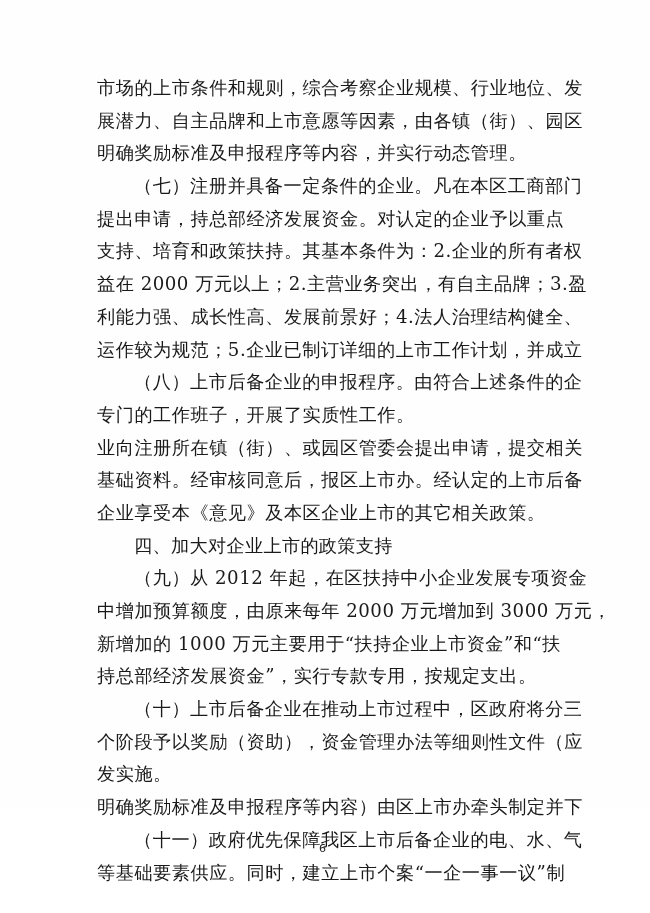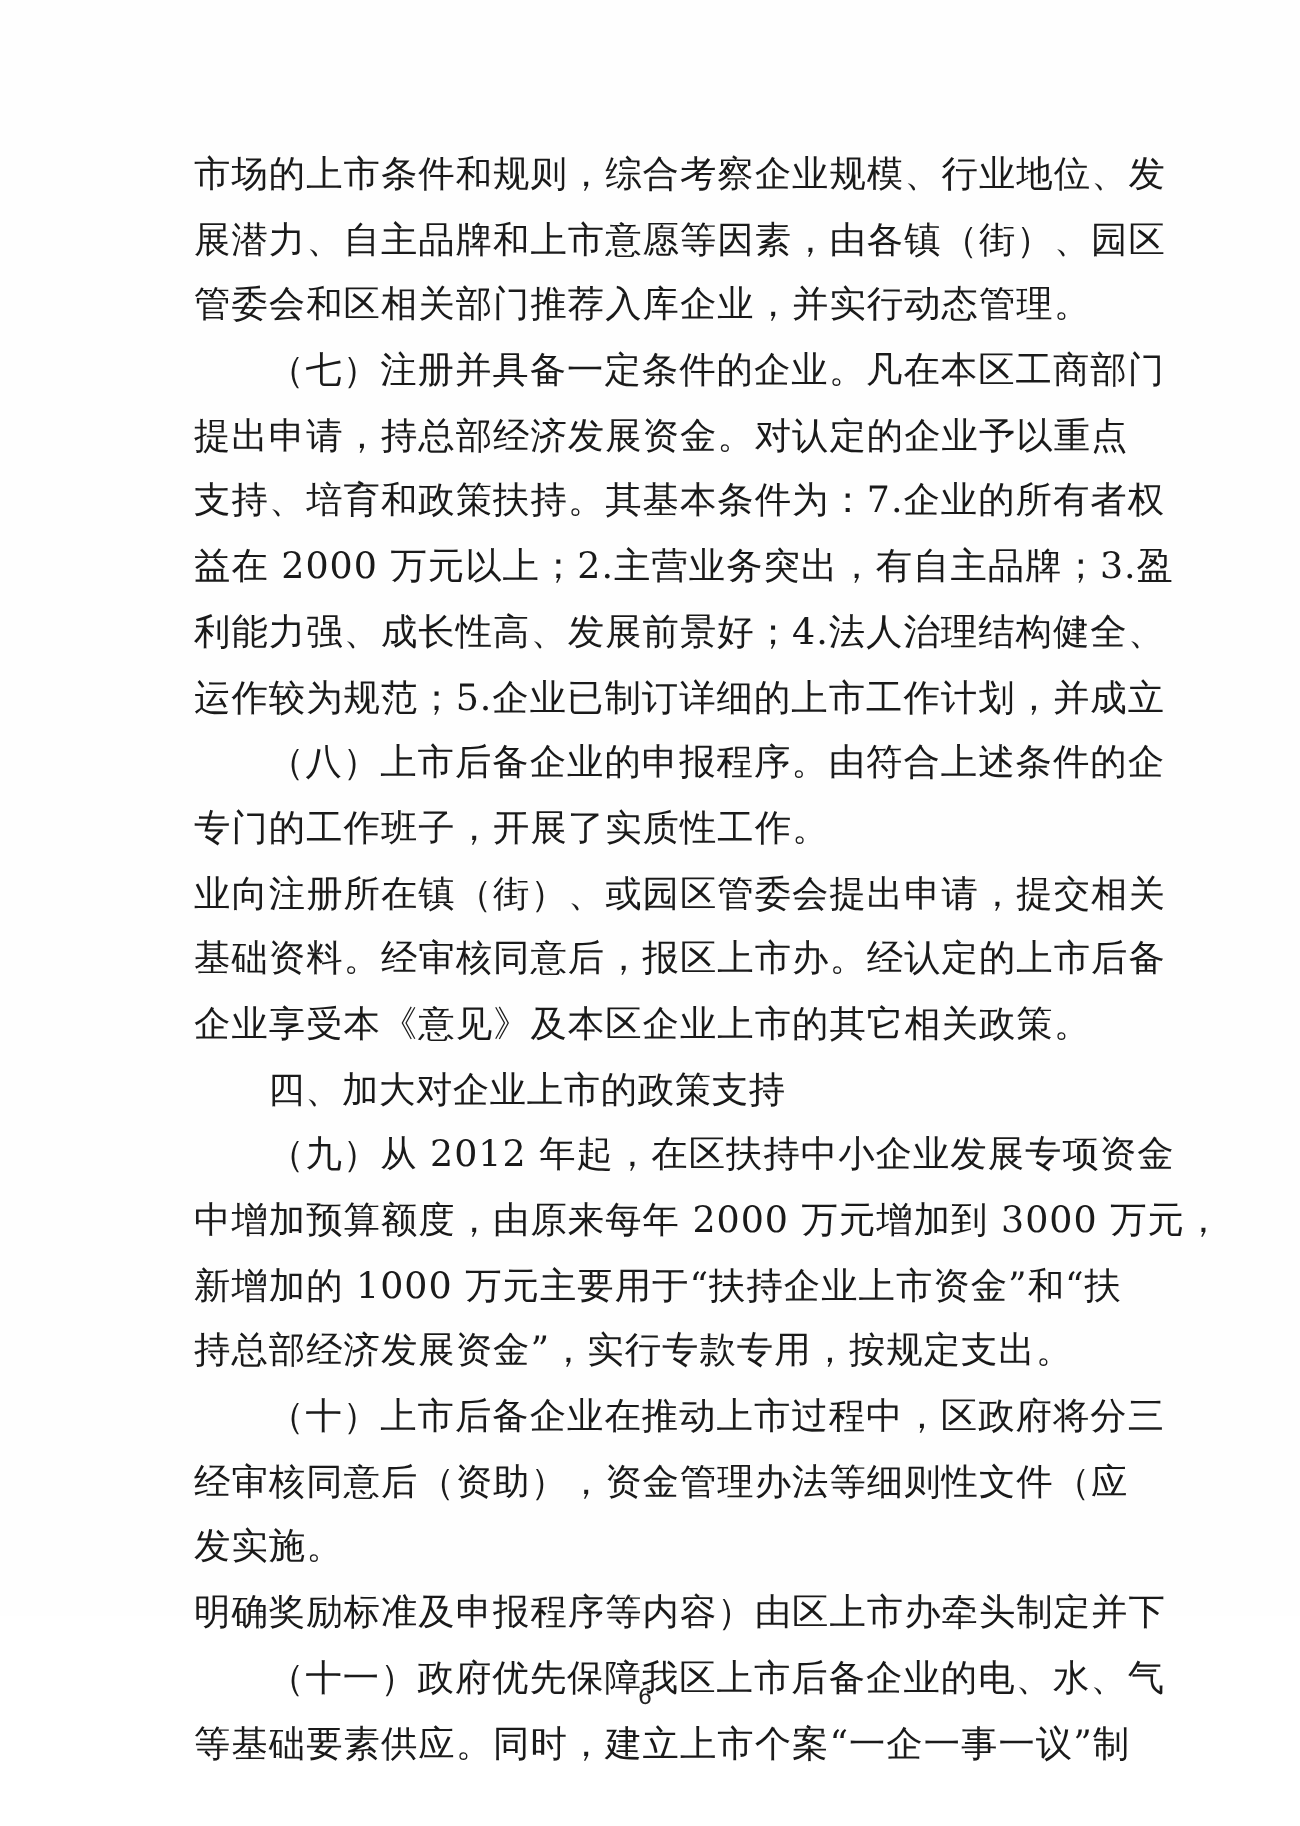--- a/index.html
+++ b/index.html
@@ -61,39 +61,39 @@
       color: #222;
     }
   </style>
 </head>
 <body>
 
 <div class="page">
   <div class="body-text">
     <div class="line">市场的上市条件和规则，综合考察企业规模、行业地位、发</div>
     <div class="line">展潜力、自主品牌和上市意愿等因素，由各镇（街）、园区</div>
-    <div class="line last">管委会和区相关部门推荐入库企业，并实行动态管理。</div>
+    <div class="line last">明确奖励标准及申报程序等内容，并实行动态管理。</div>
     <div class="line indent">（七）注册并具备一定条件的企业。凡在本区工商部门</div>
     <div class="line">提出申请，持总部经济发展资金。对认定的企业予以重点</div>
-    <div class="line">支持、培育和政策扶持。其基本条件为：7.企业的所有者权</div>
+    <div class="line">支持、培育和政策扶持。其基本条件为：2.企业的所有者权</div>
     <div class="line">益在 2000 万元以上；2.主营业务突出，有自主品牌；3.盈</div>
     <div class="line">利能力强、成长性高、发展前景好；4.法人治理结构健全、</div>
     <div class="line">运作较为规范；5.企业已制订详细的上市工作计划，并成立</div>
     <div class="line indent">（八）上市后备企业的申报程序。由符合上述条件的企</div>
     <div class="line last">专门的工作班子，开展了实质性工作。</div>
     <div class="line">业向注册所在镇（街）、或园区管委会提出申请，提交相关</div>
     <div class="line">基础资料。经审核同意后，报区上市办。经认定的上市后备</div>
     <div class="line last">企业享受本《意见》及本区企业上市的其它相关政策。</div>
     <div class="line heading">四、加大对企业上市的政策支持</div>
     <div class="line indent">（九）从 2012 年起，在区扶持中小企业发展专项资金</div>
     <div class="line">中增加预算额度，由原来每年 2000 万元增加到 3000 万元，</div>
     <div class="line">新增加的 1000 万元主要用于“扶持企业上市资金”和“扶</div>
     <div class="line last">持总部经济发展资金”，实行专款专用，按规定支出。</div>
     <div class="line indent">（十）上市后备企业在推动上市过程中，区政府将分三</div>
-    <div class="line">经审核同意后（资助），资金管理办法等细则性文件（应</div>
+    <div class="line">个阶段予以奖励（资助），资金管理办法等细则性文件（应</div>
     <div class="line last">发实施。</div>
     <div class="line">明确奖励标准及申报程序等内容）由区上市办牵头制定并下</div>
     <div class="line indent">（十一）政府优先保障我区上市后备企业的电、水、气</div>
     <div class="line">等基础要素供应。同时，建立上市个案“一企一事一议”制</div>
   </div>
 
   <div class="page-number">6</div>
 </div>
 
 </body></html>

